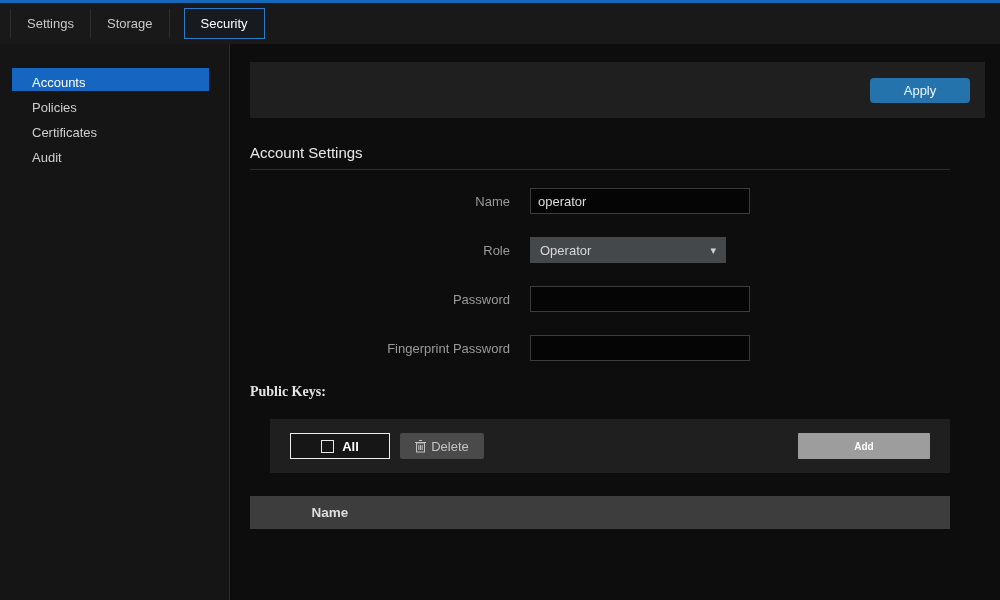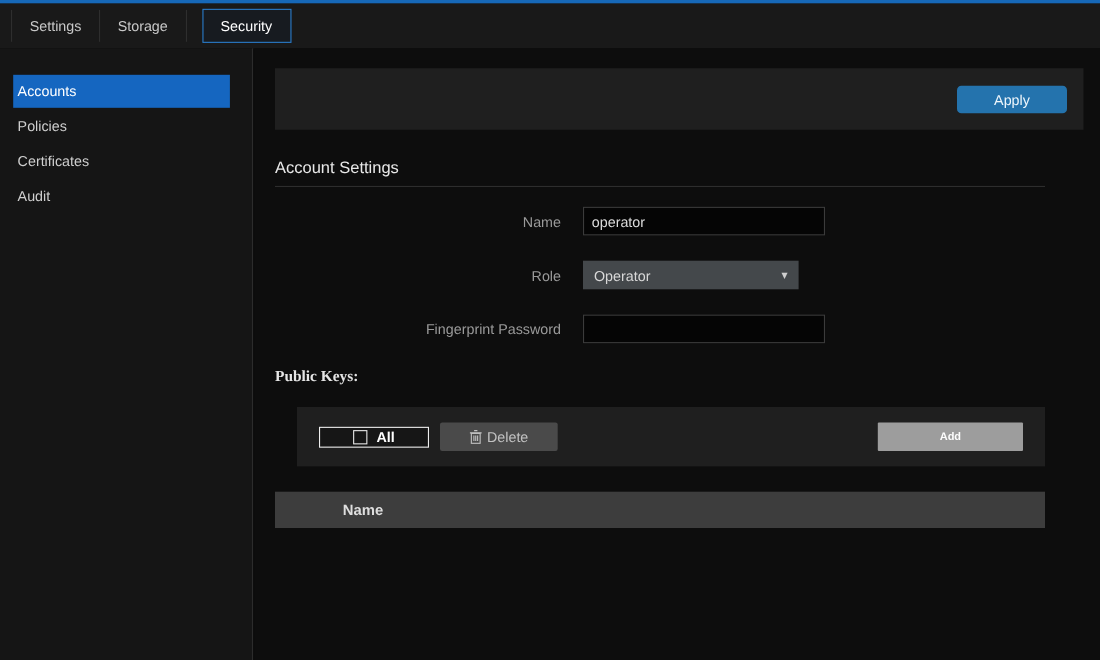--- a/index.html
+++ b/index.html
@@ -37,22 +37,22 @@
 
   
   .sidebar {
     position: absolute; top: 44px; left: 0; bottom: 0; width: 230px;
     background: #151515;
     border-right: 1px solid #2c2c2c;
     padding-top: 24px;
   }
   .side-item {
     margin: 0 20px 2px 12px;
-    height: 30px; line-height: 30px;
-    padding-left: 4px;
+    height: 23px; line-height: 30px;
+    padding-left: 20px;
     color: #cfcfcf;
     cursor: pointer;
   }
   .side-item.active {
     background: #1566c0;
     color: #ffffff;
   }
 
   
   .main {
@@ -122,37 +122,37 @@
     font-family: Liberation Serif, serif;
   }
   .pk-toolbar {
     margin: 19px 35px 0 20px;
     height: 54px;
     background: #1f1f1f;
     display: flex; align-items: center;
     padding: 0 20px;
   }
   .btn-all {
-    width: 100px; height: 19px;
+    width: 100px; height: 26px;
     background: #161616;
     border: 1px solid #eeeeee;
     color: #ffffff;
     font-weight: bold;
     display: flex; align-items: center; justify-content: center; gap: 8px;
     cursor: pointer;
   }
   .checkbox {
     width: 13px; height: 13px;
     border: 1px solid #e8e8e8;
     background: transparent;
     display: inline-block;
   }
   .btn-delete {
     margin-left: 10px;
-    width: 107px; height: 26px;
+    width: 84px; height: 26px;
     background: #4a4a4a;
     border: none; border-radius: 2px;
     color: #c2c2c2;
     font-size: 13px;
     font-family: "Liberation Sans", sans-serif;
     display: flex; align-items: center; justify-content: center; gap: 5px;
     cursor: pointer;
   }
   .btn-add {
     margin-left: auto;
@@ -213,20 +213,24 @@
     </div>
 
     <div class="form-row">
       <div class="form-label">Role</div>
       <div class="select">
         <span>Operator</span>
         <span class="caret">▾</span>
       </div>
     </div>
 
+    <div class="form-row">
+      <div class="form-label">Password</div>
+      <input class="text-input" type="password" value="" style="">
+    </div>
 
     <div class="form-row">
       <div class="form-label">Fingerprint Password</div>
       <input class="text-input" type="password" value="" style="">
     </div>
 
   </div>
 
   <div class="pk-title">Public Keys:</div>
 

